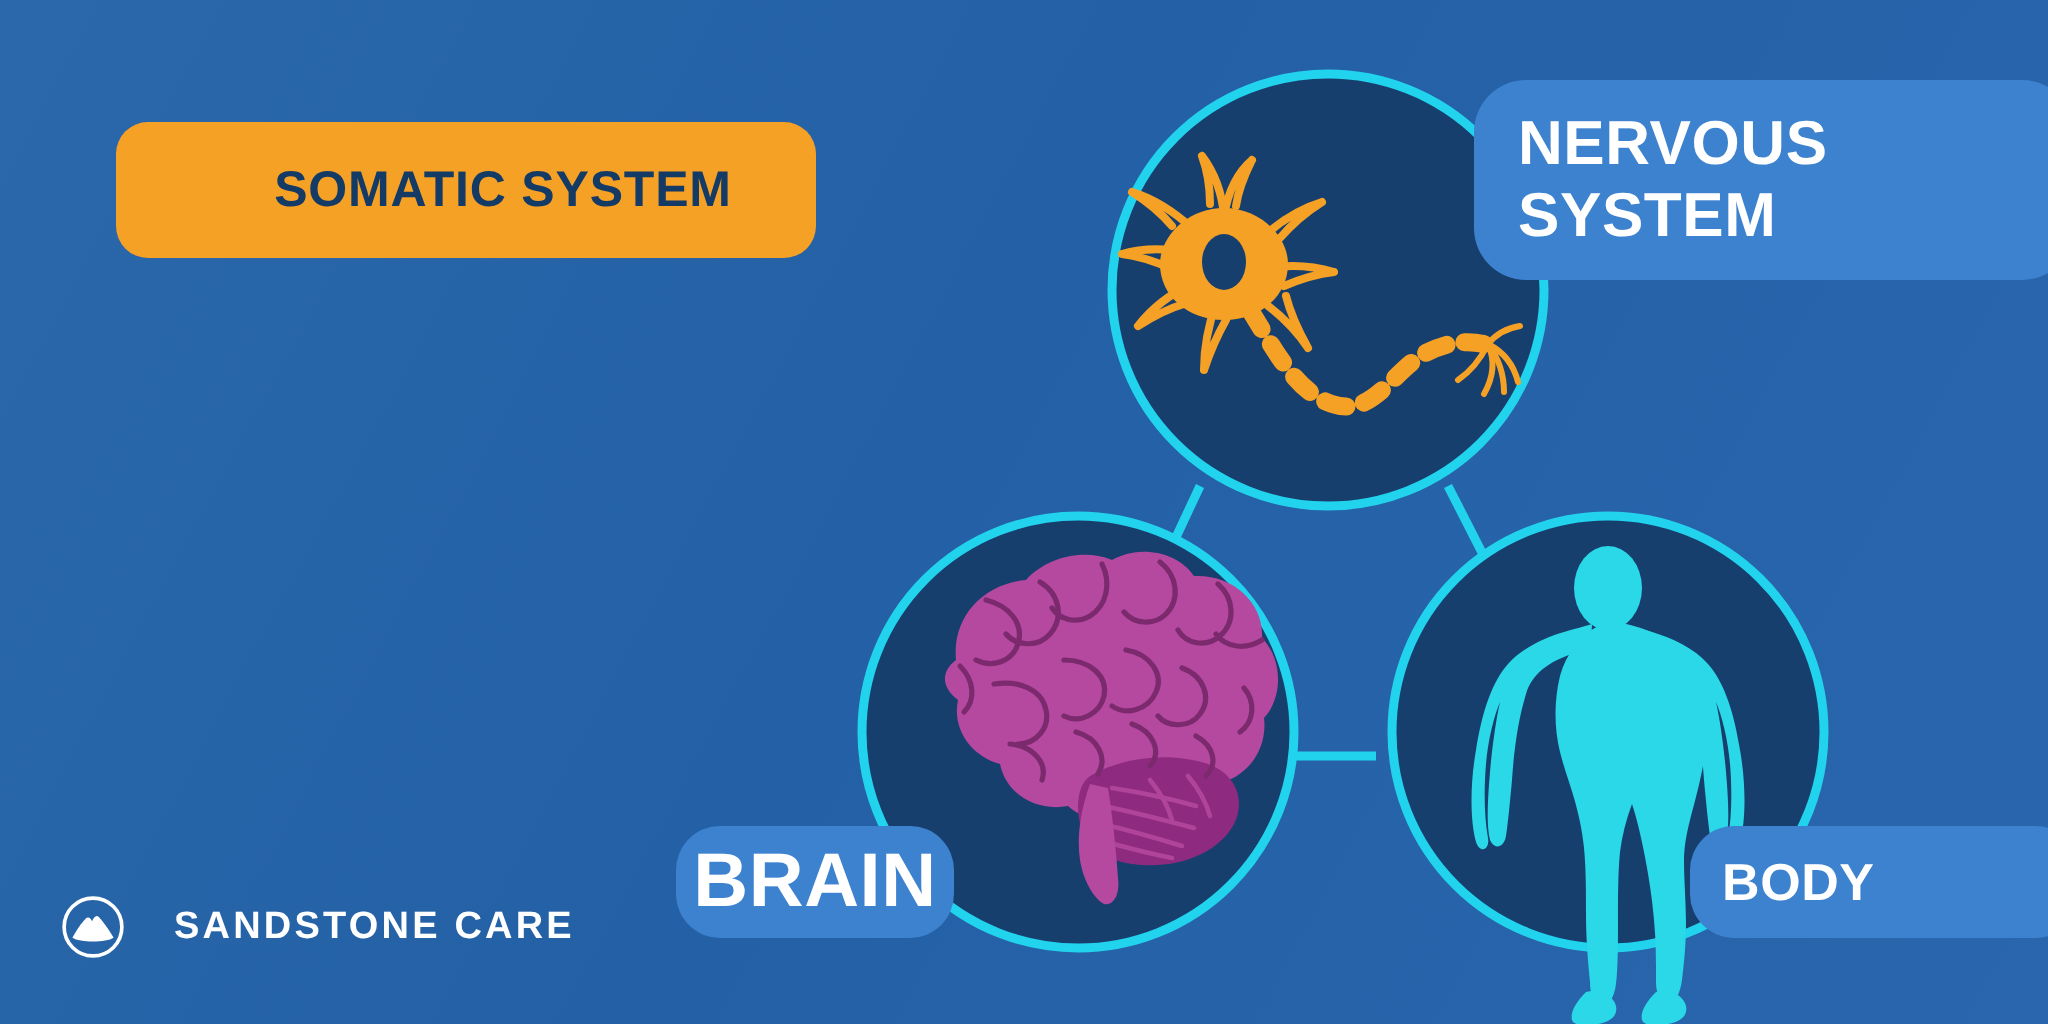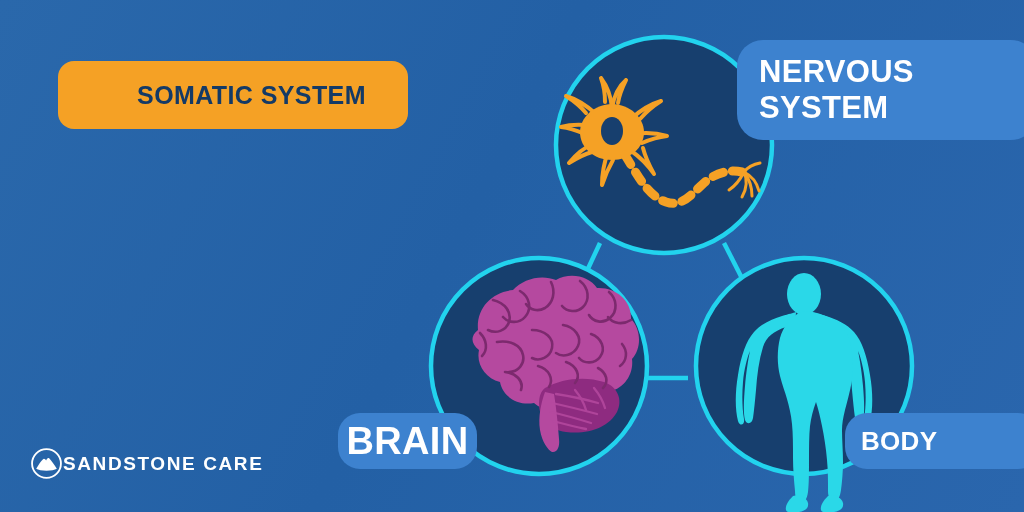--- a/index.html
+++ b/index.html
@@ -57,21 +57,21 @@
     line-height: 1.185;
     letter-spacing: -0.1px;
   }
 
   #logo {
     position: absolute;
     left: 30px;
     top: 447px;
     display: flex;
     align-items: center;
-    gap: 0;
+    gap: 24px;
   }
   #logo-mark {
     width: 33px;
     height: 33px;
     flex: none;
   }
   #logo-text {
     color: #ffffff;
     font-size: 19px;
     font-weight: bold;

